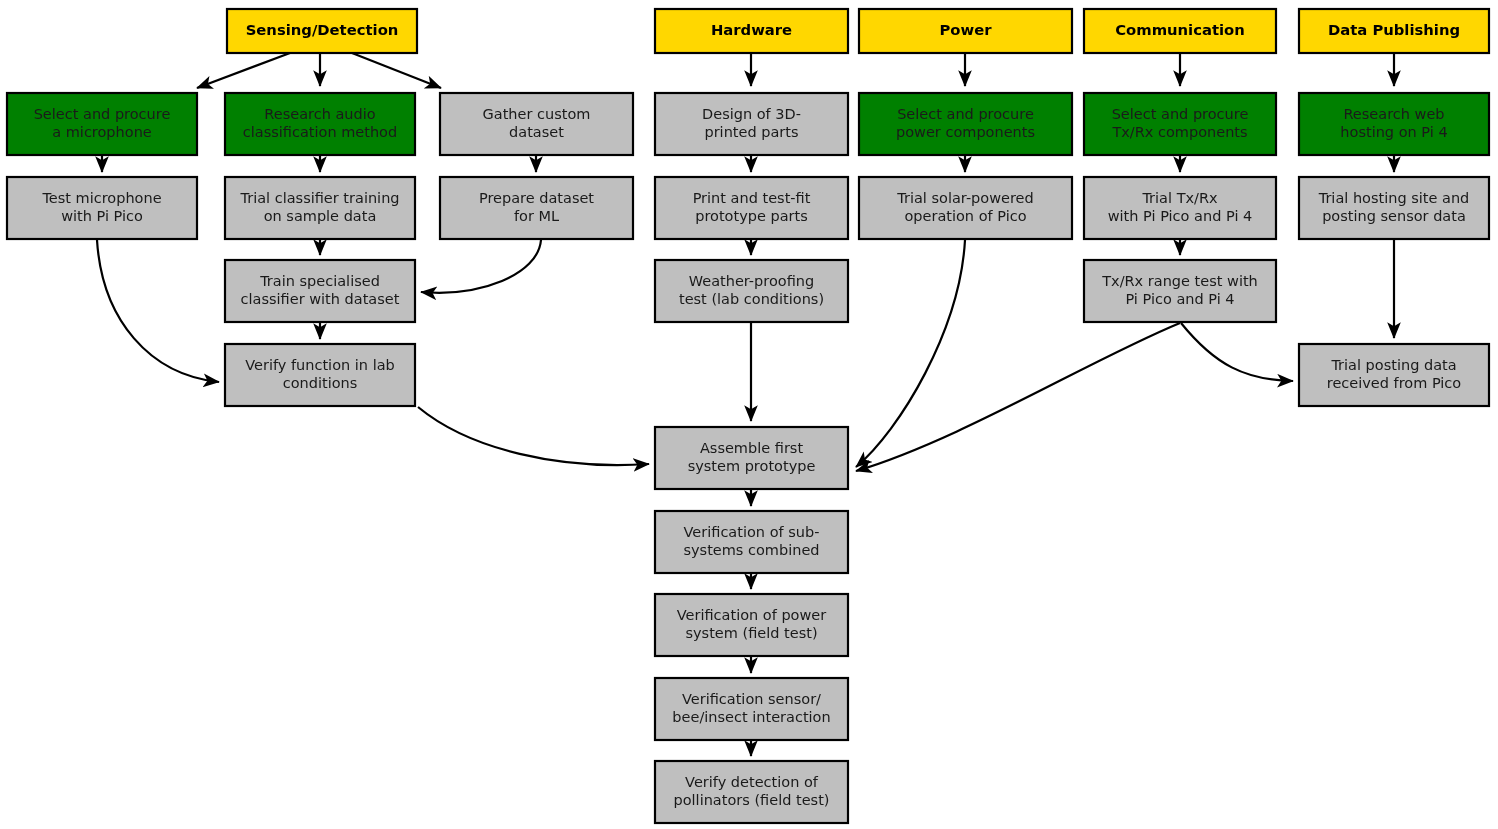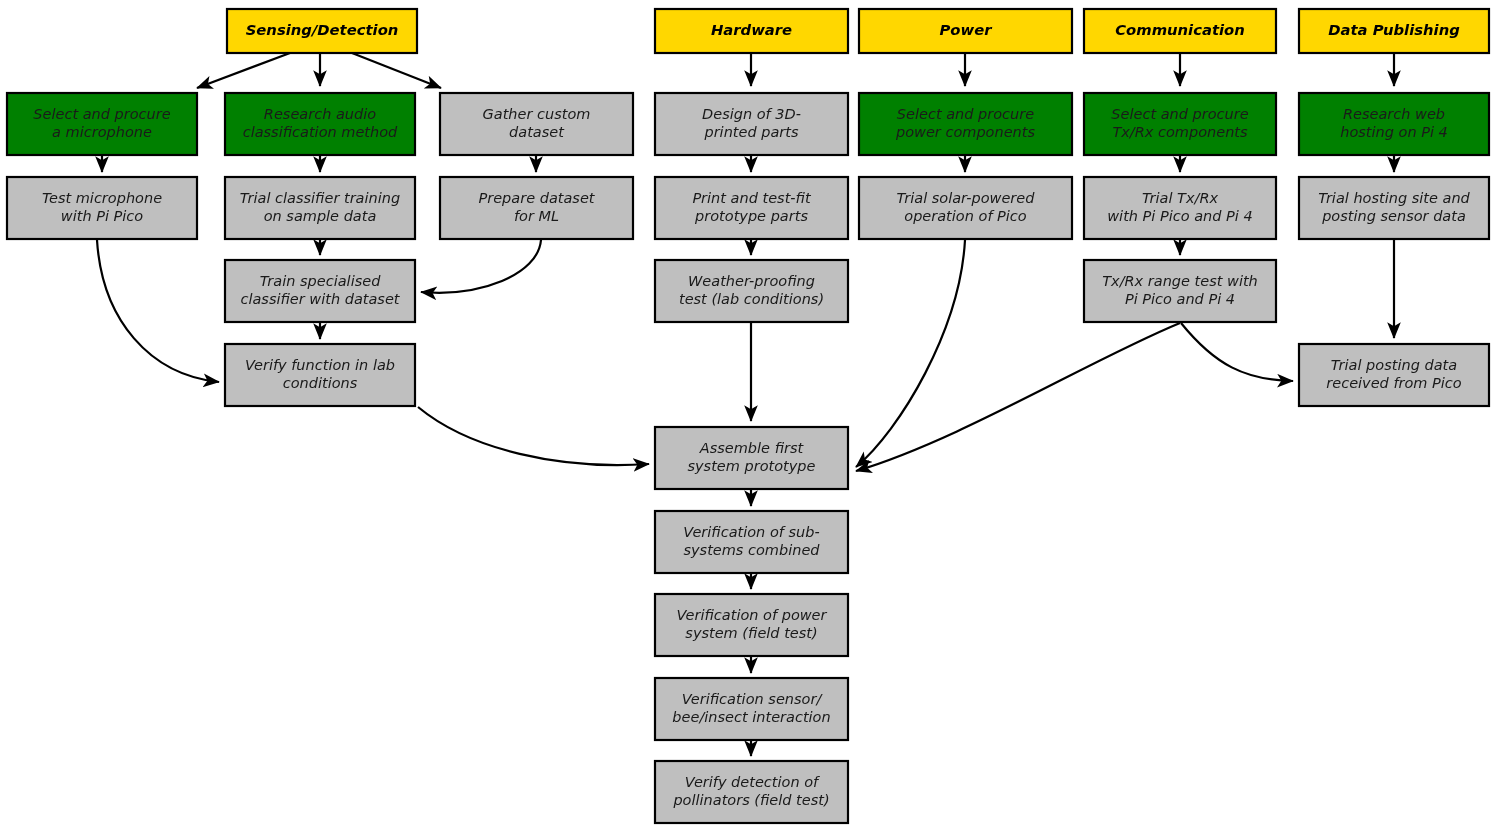--- a/index.html
+++ b/index.html
@@ -10,21 +10,20 @@
   body {
     width: 1498px;
     height: 829px;
     font-family: "DejaVu Sans", sans-serif;
     overflow: hidden;
   }
   #chart-root {
     position: relative;
     width: 1368px;
     height: 829px;
-    font-style: italic;
   }
   svg#flow {
     position: absolute;
     top: 0;
     left: 0;
     width: 1498px;
     height: 829px;
     display: block;
   }
   .node-rect {

